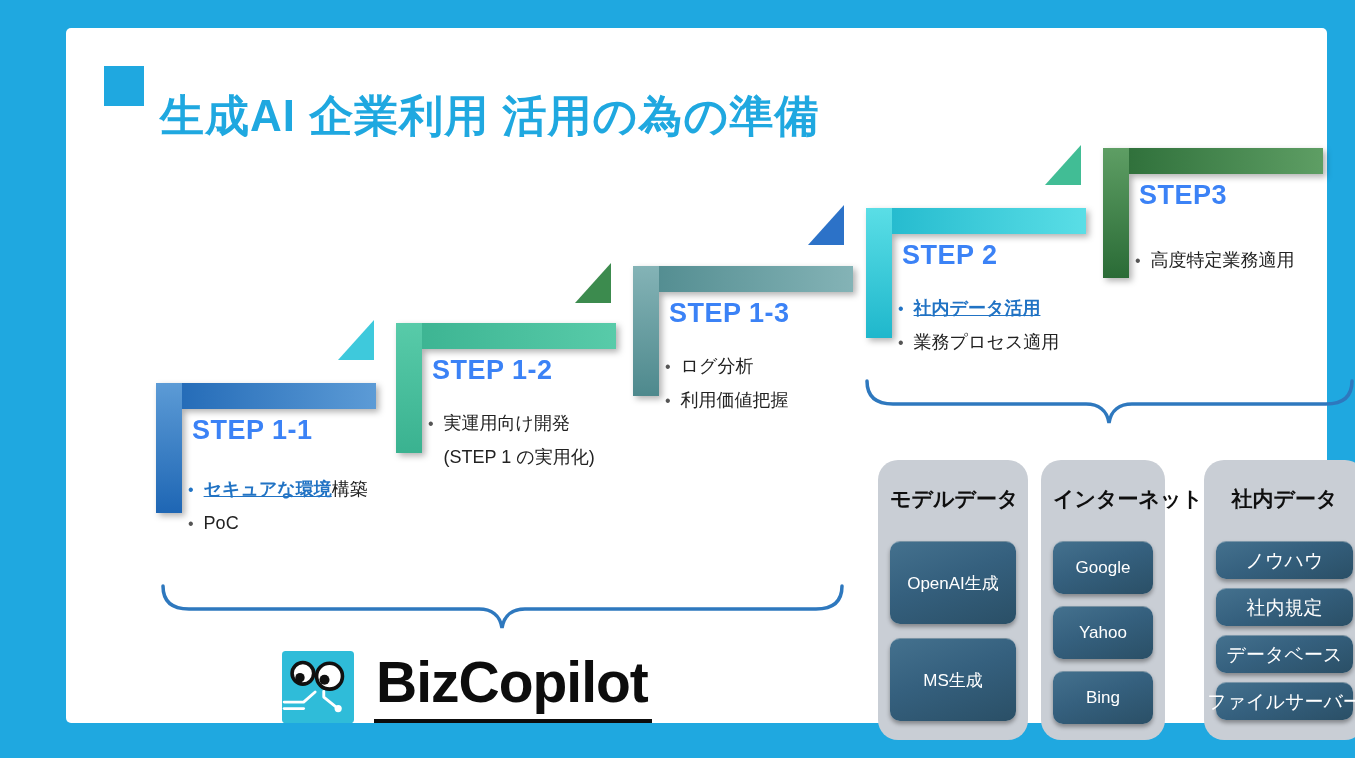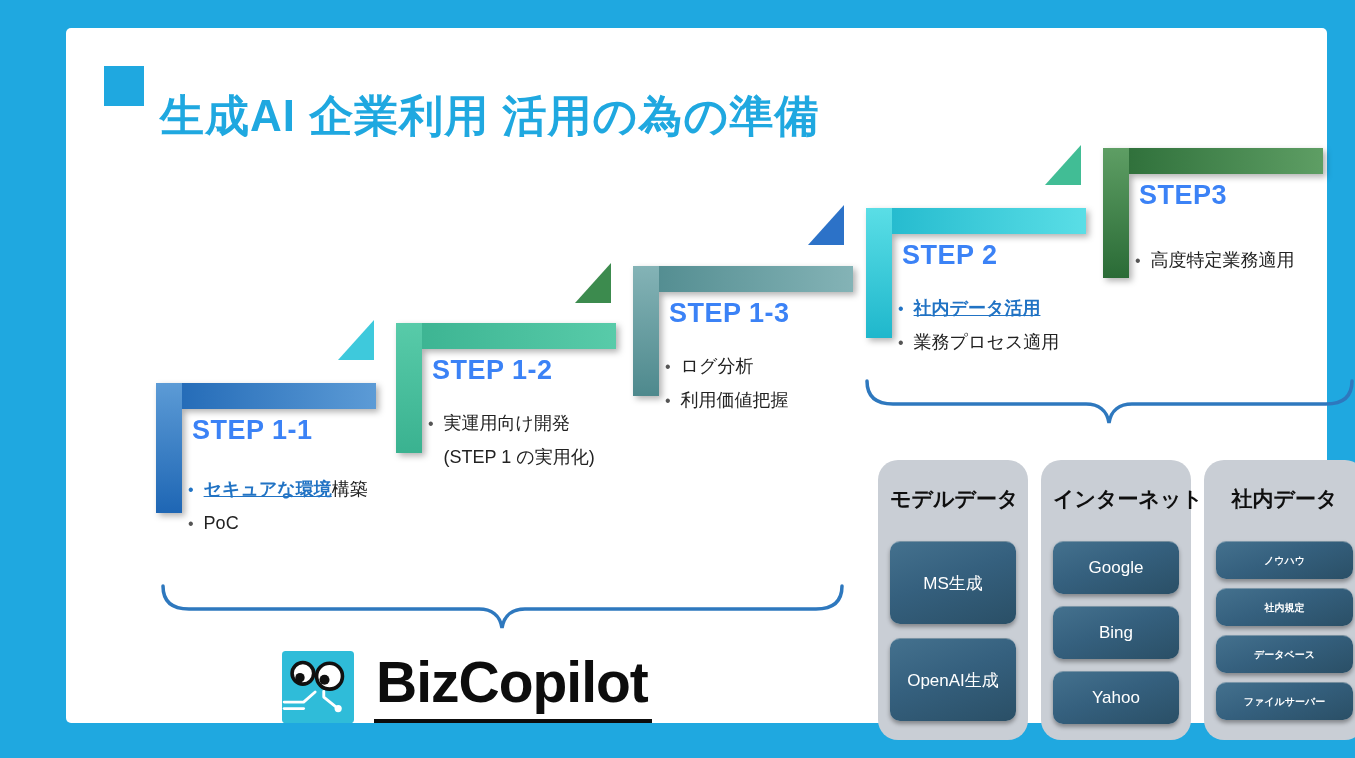--- a/index.html
+++ b/index.html
@@ -40,28 +40,28 @@
   .brace-2{left:799px;top:351px;}
 
   
   .logo{position:absolute;left:216px;top:623px;display:flex;align-items:flex-end;}
   .logo-icon{width:72px;height:72px;}
   .logo-text{margin-left:20px;font-size:57px;font-weight:700;color:#0d0d0d;letter-spacing:-1px;border-bottom:4px solid #0d0d0d;padding:0 4px 8px 2px;line-height:58px;}
 
   
   .ds-box{position:absolute;top:432px;height:280px;background:var(--box-bg,#C9CED5);border-radius:20px;box-sizing:border-box;padding:24px 12px 14px;}
   .ds-1{left:812px;width:150px;}
-  .ds-2{left:975px;width:150px;}
+  .ds-2{left:975px;width:124px;}
   .ds-3{left:1138px;width:161px;}
   .ds-title{text-align:center;font-size:21px;font-weight:800;color:#0f0f0f;line-height:30px;margin-bottom:27px;white-space:nowrap;}
   .btns{display:flex;flex-direction:column;}
   .ds-btn{display:flex;align-items:center;justify-content:center;color:#fff;font-size:17px;border-radius:10px;background:linear-gradient(160deg,#44718E 0%,#35607E 45%,#2A4F66 100%);border-top:1px solid rgba(255,255,255,.35);box-shadow:0 3px 4px rgba(0,0,0,.35);white-space:nowrap;}
   .ds-1 .btns{gap:14px;} .ds-1 .ds-btn{height:82px;}
   .ds-2 .btns{gap:12px;} .ds-2 .ds-btn{height:52px;}
-  .ds-3 .btns{gap:9px;}  .ds-3 .ds-btn{height:37px;font-size:10px;font-weight:bold;}
+  .ds-3 .btns{gap:9px;}  .ds-3 .ds-btn{height:37px;font-size:19px;}
 </style>
 </head>
 <body>
 
 <div class="frame">
   <div class="slide">
 
     <div class="title-marker"></div>
     <h1 class="page-title">生成AI 企業利用 活用の為の準備</h1>
 
@@ -181,30 +181,30 @@
           <path d="M58,56 L58,64 L74,77"></path>
         </g>
         <circle cx="78" cy="80" r="5" fill="#ffffff"></circle>
       </svg>
       <div class="logo-text">BizCopilot</div>
     </div>
 
     <div class="ds-box ds-1">
       <div class="ds-title">モデルデータ</div>
       <div class="btns">
+          <div class="ds-btn">OpenAI生成</div>
           <div class="ds-btn">MS生成</div>
-          <div class="ds-btn">OpenAI生成</div>
         </div>
     </div>
     <div class="ds-box ds-2">
       <div class="ds-title">インターネット</div>
       <div class="btns">
           <div class="ds-btn">Google</div>
+          <div class="ds-btn">Yahoo</div>
           <div class="ds-btn">Bing</div>
-          <div class="ds-btn">Yahoo</div>
         </div>
     </div>
     <div class="ds-box ds-3">
       <div class="ds-title">社内データ</div>
       <div class="btns">
           <div class="ds-btn">ノウハウ</div>
           <div class="ds-btn">社内規定</div>
           <div class="ds-btn">データベース</div>
           <div class="ds-btn">ファイルサーバー</div>
         </div>

